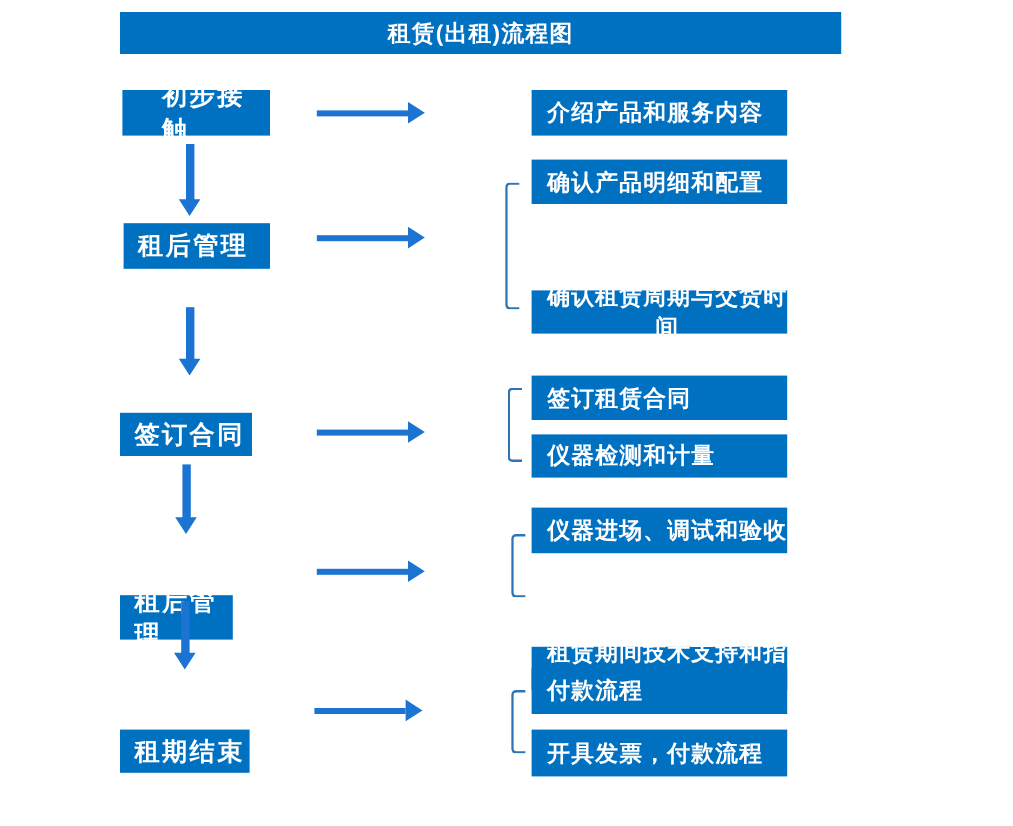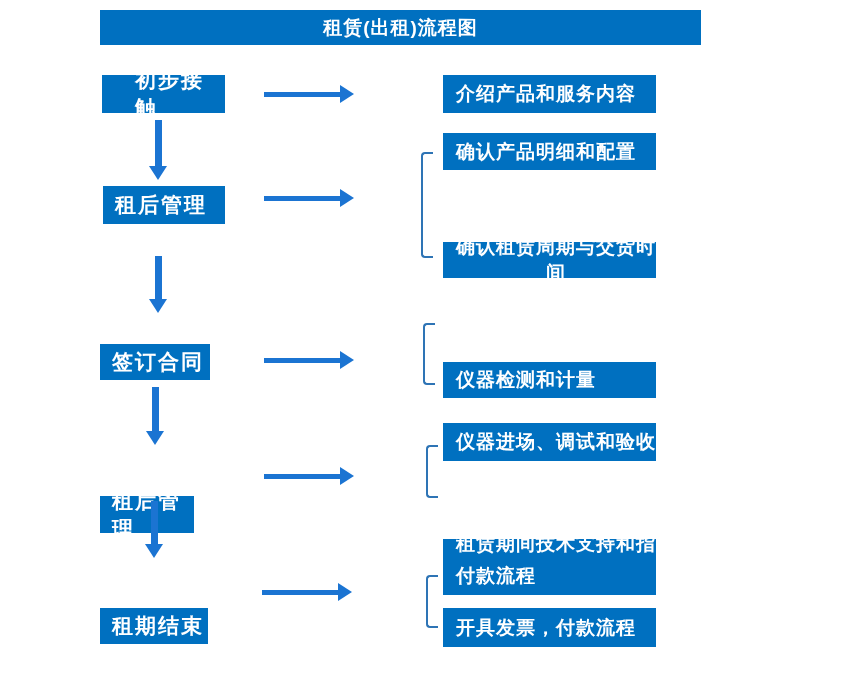--- a/index.html
+++ b/index.html
@@ -128,20 +128,21 @@
   <div class="bracket" style="left:421px; top:152px; height:106px;"></div>
   <div class="bracket" style="left:423px; top:323px; height:62px;"></div>
   <div class="bracket" style="left:426px; top:445px; height:53px;"></div>
   <div class="bracket" style="left:426px; top:575px; height:53px;"></div>
 
   <div class="bluebox detail" style="top:75px;  height:38px;">介绍产品和服务内容</div>
 
   <div class="bluebox detail" style="top:133px; height:37px;">确认产品明细和配置</div>
   <div class="bluebox detail" style="top:242px; height:36px;text-align:center;">确认租赁周期与交货时间</div>
 
+  <div class="bluebox detail" style="top:313px; height:37px;">签订租赁合同</div>
   <div class="bluebox detail" style="top:362px; height:36px;">仪器检测和计量</div>
 
   <div class="bluebox detail" style="top:423px; height:38px;">仪器进场、调试和验收</div>
   <div class="bluebox detail" style="top:511px; height:36px;margin-top:28px;">租赁期间技术支持和指导</div>
 
   <div class="bluebox detail" style="top:557px; height:38px;">付款流程</div>
   <div class="bluebox detail" style="top:608px; height:39px;">开具发票，付款流程</div>
 
 </div>
 

